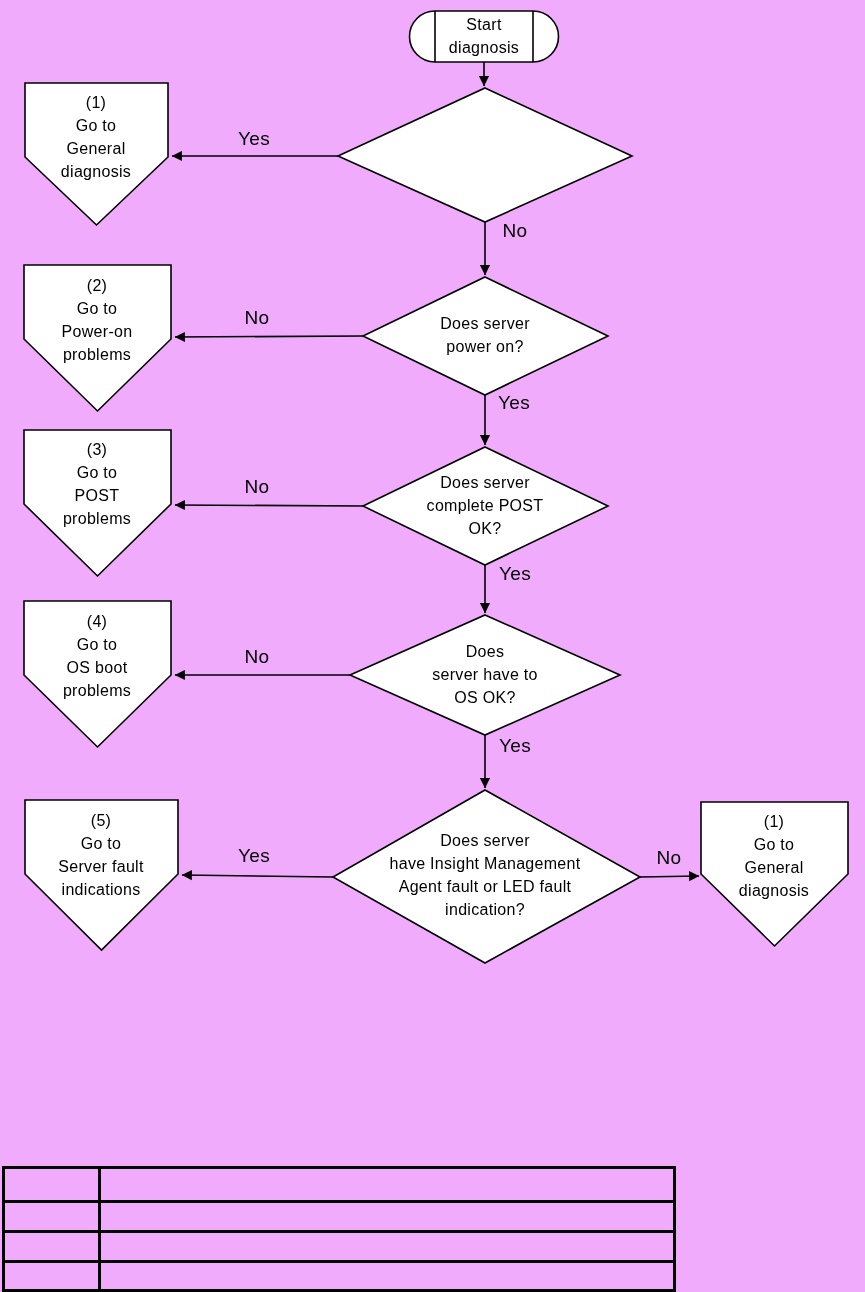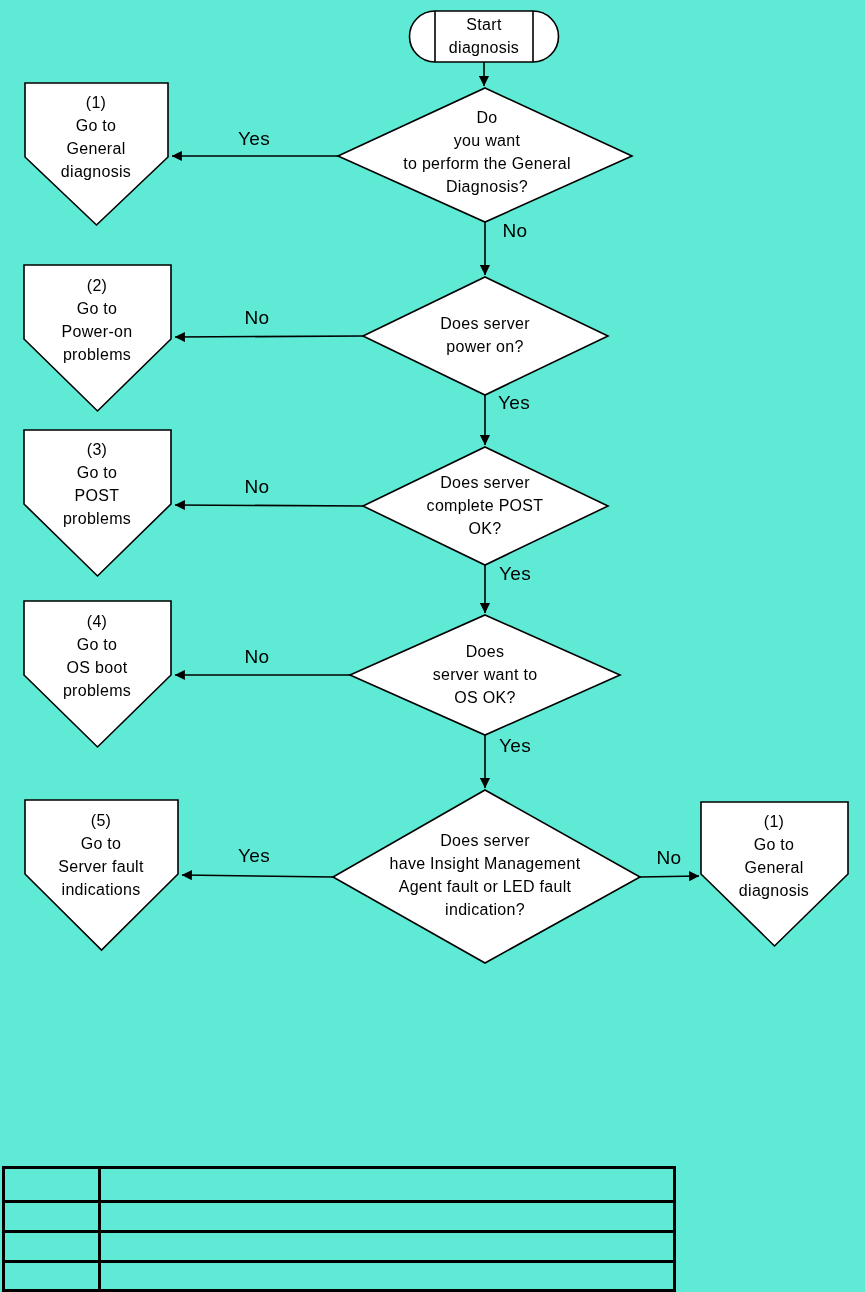--- a/index.html
+++ b/index.html
@@ -1,20 +1,20 @@
 <!DOCTYPE html>
 <html><head>
 <meta charset="utf-8">
 <style>
   html, body { margin: 0; padding: 0; background: #ffffff; }
   .canvas {
     position: relative;
     width: 865px;
     height: 1292px;
-    background: #5eead4;
+    background: #f0abfc;
     font-family: "Liberation Sans", sans-serif;
     color: #000000;
     overflow: hidden;
   }
   svg.layer { position: absolute; left: 0; top: 0; }
   .node-text {
     position: absolute;
     transform: translate(-50%, -50%);
     text-align: center;
     white-space: pre-line;
@@ -96,31 +96,27 @@
       <line x1="350" y1="675" x2="175" y2="675" marker-end="url(#arrow)"></line>
       <line x1="485" y1="735" x2="485" y2="788" marker-end="url(#arrow)"></line>
       <line x1="333" y1="877" x2="182" y2="875" marker-end="url(#arrow)"></line>
       <line x1="640" y1="877" x2="699" y2="876" marker-end="url(#arrow)"></line>
     </g>
   </svg>
 
   <div class="node-text" style="left:484px; top:36px;">Start
 diagnosis</div>
 
-  <div class="node-text" style="left:487px; top:152px;">Do
-you want
-to perform the General
-Diagnosis?</div>
   <div class="node-text" style="left:485px; top:335px;">Does server
 power on?</div>
   <div class="node-text" style="left:485px; top:505px;">Does server
 complete POST
 OK?</div>
   <div class="node-text" style="left:485px; top:674px;">Does
-server want to
+server have to
 OS OK?</div>
   <div class="node-text" style="left:485px; top:875px;">Does server
 have Insight Management
 Agent fault or LED fault
 indication?</div>
 
   <div class="node-text" style="left:96px; top:137px;">(1)
 Go to
 General
 diagnosis</div>

